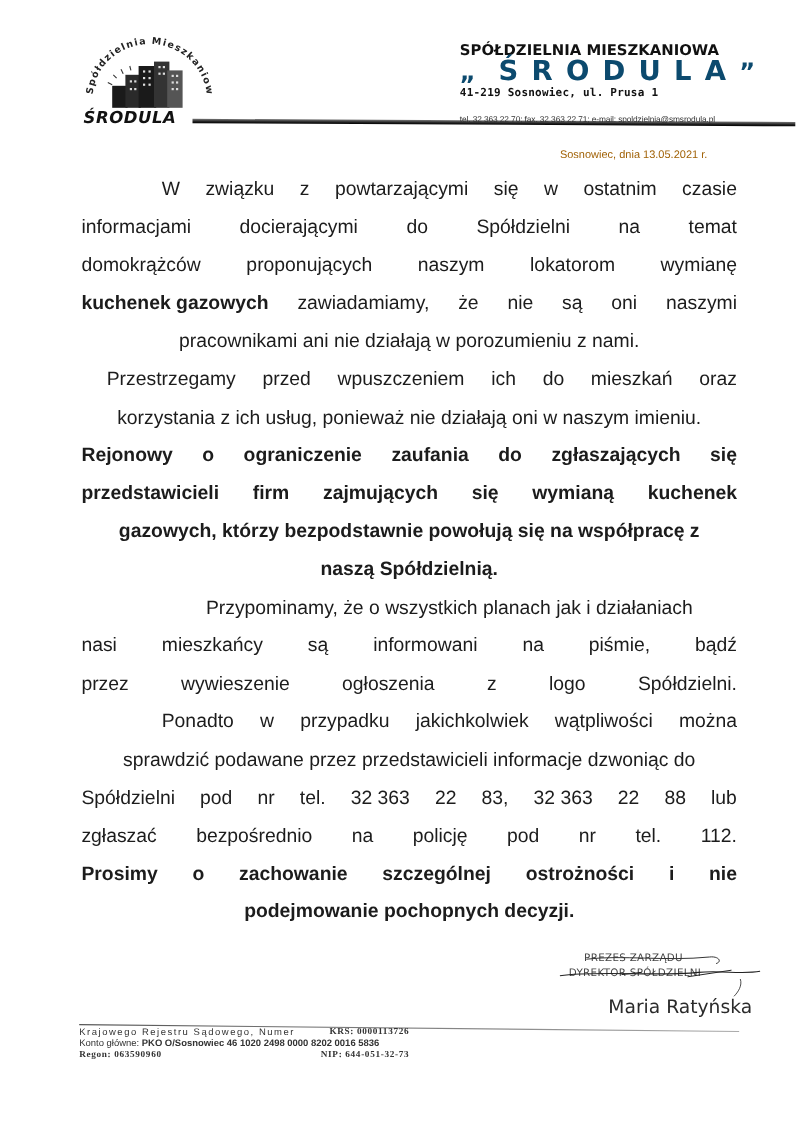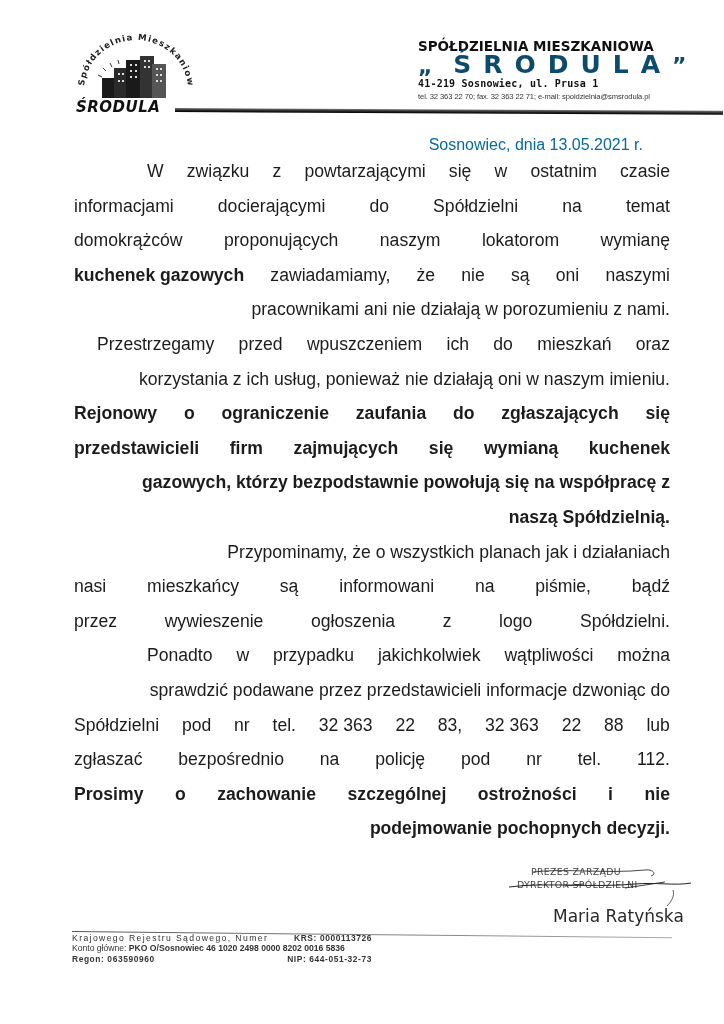--- a/index.html
+++ b/index.html
@@ -10,47 +10,47 @@
   .logo svg { width: 130px; height: 92px; display: block; }
   .logo-word { position: absolute; left: 6px; top: 70px; font-family: "DejaVu Sans", sans-serif; font-weight: 900; font-size: 15px; letter-spacing: 0.5px; color: #111; font-style: italic; }
 
   .header-rule { position: absolute; left: 175px; top: 108px; width: 548px; height: 4px; background: linear-gradient(to bottom, #777 0%, #222 60%, #000 100%); transform: skewY(0.3deg); transform-origin: left; }
 
   .org { position: absolute; left: 418px; top: 38px; width: 300px; }
   .org-name { font-family: "DejaVu Sans", sans-serif; font-weight: bold; font-size: 13.5px; letter-spacing: 0px; color: #111; white-space: nowrap; }
   .org-brand { font-family: "DejaVu Sans", sans-serif; font-weight: bold; font-size: 25px; letter-spacing: 12px; color: #0c4a6e; white-space: nowrap; margin-top: -2px; line-height: 26px; }
   .org-brand .q { letter-spacing: 0; font-size: 22px; }
   .org-address { font-family: "DejaVu Sans Mono", monospace; font-weight: bold; font-size: 10px; color: #111; white-space: nowrap; margin-top: -1px; letter-spacing: 0.2px; }
-  .org-contact { font-family: "Liberation Sans", sans-serif; font-size: 7.6px; color: #333; white-space: nowrap; margin-top: 3px; letter-spacing: -0.1px; }
-
-  
-  .date { position: absolute; right: 81px; top: 136px; font-size: 16px; color: #0369a1; white-space: nowrap; }
+  .org-contact { font-family: "Liberation Sans", sans-serif; font-size: 7.6px; color: #333; white-space: nowrap; margin-top: 14px; letter-spacing: -0.1px; }
+
+  
+  .date { position: absolute; right: 81px; top: 136px; font-size: 10px; color: #a16207; white-space: nowrap; }
 
   
   .body { position: absolute; left: 74px; top: 154px; width: 596px; font-family: "Liberation Sans", sans-serif; font-size: 17.6px; line-height: 34.6px; color: #1c1c1c; }
   .line { display: flex; justify-content: space-between; white-space: nowrap; height: 34.6px; }
-  .line.left { justify-content: flex-end; }
+  .line.left { justify-content: center; }
   .indent1 { padding-left: 73px; }
   .indent2 { padding-left: 23px; }
   .b { font-weight: bold; }
 
   
   .sig { position: absolute; left: 505px; top: 866px; width: 190px; height: 60px; }
   .sig-title1 { position: absolute; left: 26px; top: 0px; font-family: "DejaVu Sans", sans-serif; font-size: 9.4px; color: #444; letter-spacing: 0.3px; white-space: nowrap; }
   .sig-title2 { position: absolute; left: 12px; top: 13px; font-family: "DejaVu Sans", sans-serif; font-size: 9.4px; color: #444; letter-spacing: 0.3px; white-space: nowrap; }
   .sig-scribble { position: absolute; left: 0; top: 0; width: 190px; height: 40px; }
   .sig-name { position: absolute; left: 48px; top: 40px; font-family: "DejaVu Sans", sans-serif; font-size: 17px; color: #2a2a2a; white-space: nowrap; }
 
   
   .footer-rule { position: absolute; left: 72px; top: 931px; width: 600px; height: 1px; background: linear-gradient(to right, #555, #888 60%, #aaa); transform: rotate(0.6deg); transform-origin: left; }
   .footer { position: absolute; left: 72px; top: 933px; width: 300px; font-size: 8.6px; line-height: 10.4px; color: #333; }
   .footer .row { white-space: nowrap; }
   .footer .row.spread { display: flex; justify-content: space-between; }
   .footer .wide { letter-spacing: 1.4px; }
-  .footer .mono { font-family: Liberation Sans, sans-serif; font-size: 8.4px; letter-spacing: 0.6px; font-weight: bold; }
+  .footer .mono { font-family: Liberation Serif, serif; font-size: 8.4px; letter-spacing: 0.6px; font-weight: bold; }
   .footer .bold { font-weight: bold; }
 </style>
 </head>
 <body>
 
 <div class="logo">
   <svg viewBox="0 0 130 92">
     <defs>
       <path id="arcPath" d="M 14 62 A 52 50 0 0 1 118 62"></path>
     </defs>

